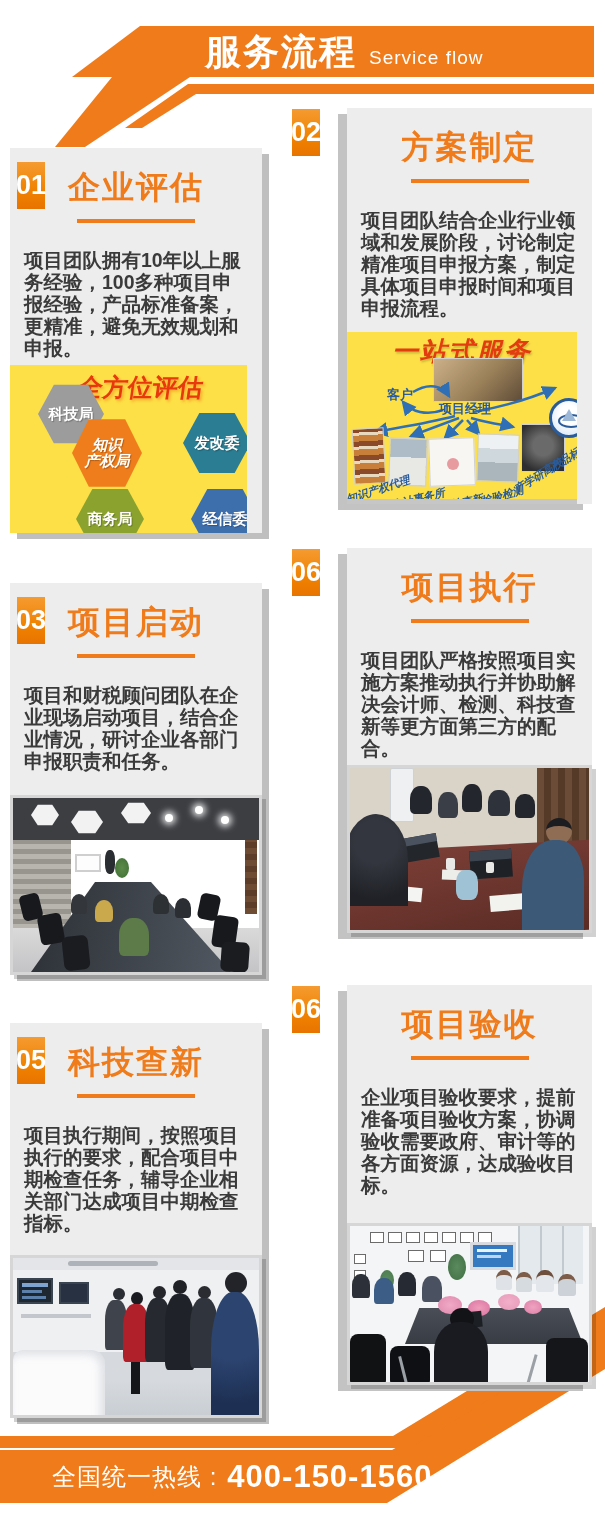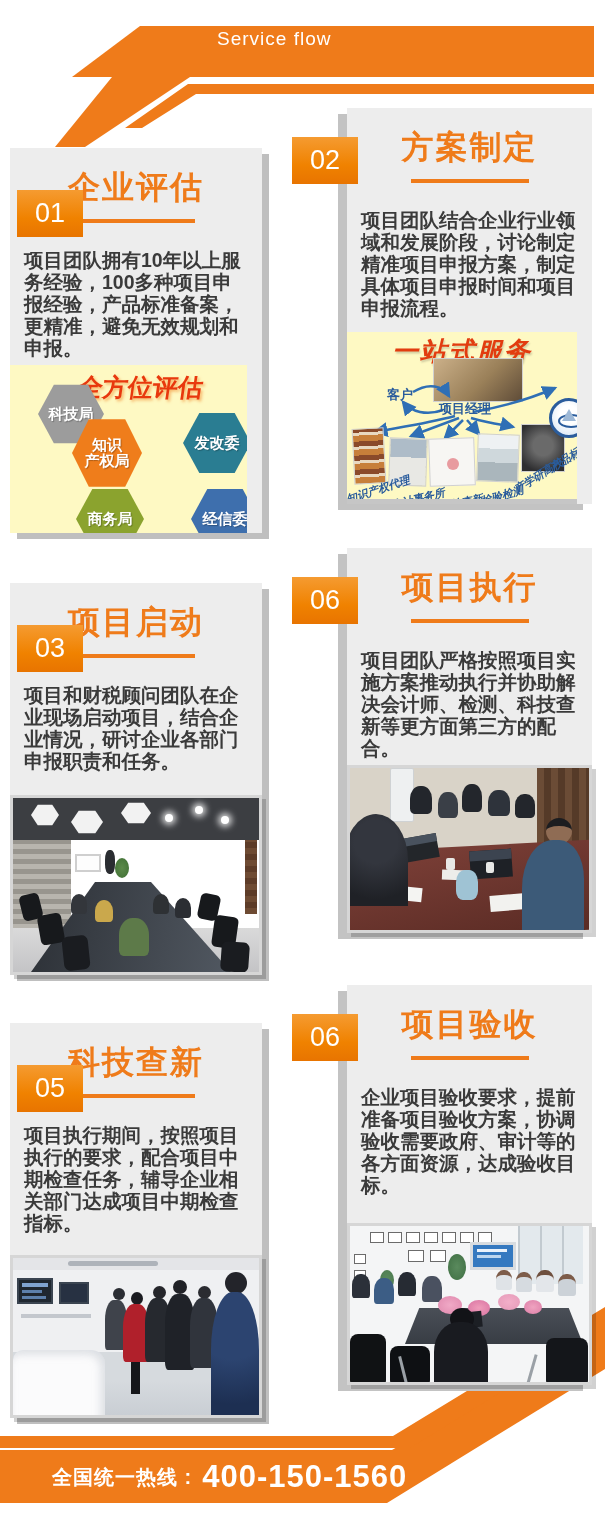--- a/index.html
+++ b/index.html
@@ -9,37 +9,37 @@
 
   
   svg.deco { position:absolute; left:0; overflow:visible; }
   .accent-fill { fill:#ef7b1a; }
 
   .header-text { position:absolute; left:205px; top:28px; display:flex; align-items:baseline; color:#fff; }
   .header-text h1 { font-size:36px; font-weight:800; letter-spacing:2px; }
   .header-text .sub { font-size:19px; margin-left:12px; font-weight:400; letter-spacing:1px; }
 
   .hotline { position:absolute; left:52px; top:1456px; height:42px; display:flex; align-items:center; color:#fff; z-index:5; }
-  .hotline .lbl { font-size:20px; font-weight:700; letter-spacing:1px;text-align:center; }
+  .hotline .lbl { font-size:24px; font-weight:400; letter-spacing:1px;text-align:center; }
   .hotline .num { font-size:31px; font-weight:800; margin-left:10px; letter-spacing:1px; }
 
   
   .card { position:absolute; background:#ededed; }
   .card.left-col  { box-shadow:7px 6px 0 #bfbfbf; }
   .card.right-col { box-shadow:-9px 6px 0 #c3c3c3; }
-  .badge { position:absolute; width:66px; height:47px; display:flex; align-items:center; justify-content:center;
+  .badge { position:absolute; width:28px; height:47px; display:flex; align-items:center; justify-content:center;
            background:linear-gradient(180deg,#f59b31 0%,#f08200 60%,#e87400 100%);
-           color:#fff; font-size:27px; font-weight:400; z-index:3;margin-top:28px; }
+           color:#fff; font-size:27px; font-weight:700; z-index:3; }
   .left-col  .badge { left:7px;  top:14px; }
   .right-col .badge { left:-55px; top:1px; }
   .step-title { margin-top:18px; text-align:center; color:#ef7b1a; font-size:32px; font-weight:800; letter-spacing:2px; }
   .underline { width:118px; height:4px; background:#ef7b1a; margin:9px auto 0; }
   .step-body { margin:26px 12px 0 14px; font-size:19.5px; line-height:22px; font-weight:700; color:#3a3a3a; text-align:left; }
 
-  .graphic { position:absolute; left:0; right:15px; bottom:0; background:#fef9c3; overflow:hidden; }
+  .graphic { position:absolute; left:0; right:15px; bottom:0; background:#fde047; overflow:hidden; }
   .photo   { position:absolute; left:0; right:0; bottom:0; background:#fff; border:3px solid #d6d6d6;
              box-shadow:4px 4px 0 rgba(0,0,0,.18); overflow:hidden; }
 
   
   .hex { position:absolute; clip-path:polygon(24% 3%,76% 3%,100% 50%,76% 97%,24% 97%,0 50%);
          display:flex; align-items:center; justify-content:center; color:#fff; font-weight:700;
          font-size:15px; line-height:16px; text-align:center; white-space:pre-line;
          text-shadow:1px 1px 1px rgba(0,0,0,.25); }
   .hex1 { left:28px;  top:18px;  width:66px; height:62px; }
   .hex2 { left:62px;  top:52px;  width:70px; height:72px; }
@@ -71,20 +71,21 @@
 <body>
 
 <div class="page">
 
   <svg class="deco" style="top:0" width="605" height="160" viewBox="0 0 605 160">
     <polygon class="accent-fill" points="140,26 594,26 594,77 72,77"></polygon>
     <polygon class="accent-fill" points="112,77 190,77 85,147 55,147"></polygon>
     <polygon class="accent-fill" points="594,84 188,84 125,128 142,128 196,94 594,94"></polygon>
   </svg>
   <div class="header-text">
+    <h1>服务流程</h1>
     <span class="sub">Service flow</span>
   </div>
 
   <svg class="deco" style="top:1340px" width="605" height="198" viewBox="0 0 605 198">
     <polygon class="accent-fill" points="0,110 473,110 387,163 0,163"></polygon>
     <polygon class="accent-fill" points="392,110 605,-13 605,29 473,110"></polygon>
     <polygon class="accent-fill" points="0,96 393,96 605,-33 605,-12 410,108 0,108"></polygon>
   </svg>
   <div class="hotline">
     <span class="lbl">全国统一热线 :</span>
@@ -92,21 +93,21 @@
   </div>
 
   <div class="card left-col" style="left:10px; top:148px; width:252px; height:385px;">
     <div class="badge">01</div>
     <div class="step-title">企业评估</div>
     <div class="underline"></div>
     <div class="step-body">项目团队拥有10年以上服务经验，100多种项目申报经验，产品标准备案，更精准，避免无效规划和申报。</div>
     <div class="graphic" style="height:168px;">
       <div class="g-title">全方位评估</div>
       <div class="hex hex1" style="background: rgb(156, 156, 156);">科技局</div>
-      <div class="hex hex2" style="white-space: pre-line; background: rgb(239, 125, 27);">知识
+      <div class="hex hex2" style="white-space: pre-line; background: rgb(239, 125, 27); font-style: italic;">知识
 产权局</div>
       <div class="hex hex3" style="background: rgb(42, 125, 146);">发改委</div>
       <div class="hex hex6" style="background: rgb(139, 163, 46);">商务局</div>
       <div class="hex hex7" style="background: rgb(62, 111, 173);">经信委</div>
     </div>
   </div>
 
   <div class="card right-col" style="left:347px; top:108px; width:245px; height:396px;">
     <div class="badge">02</div>
     <div class="step-title">方案制定</div>

